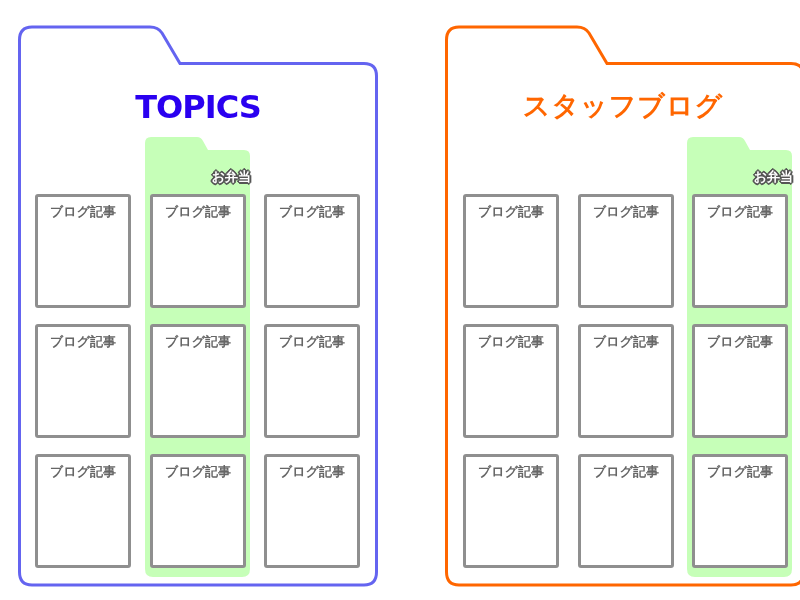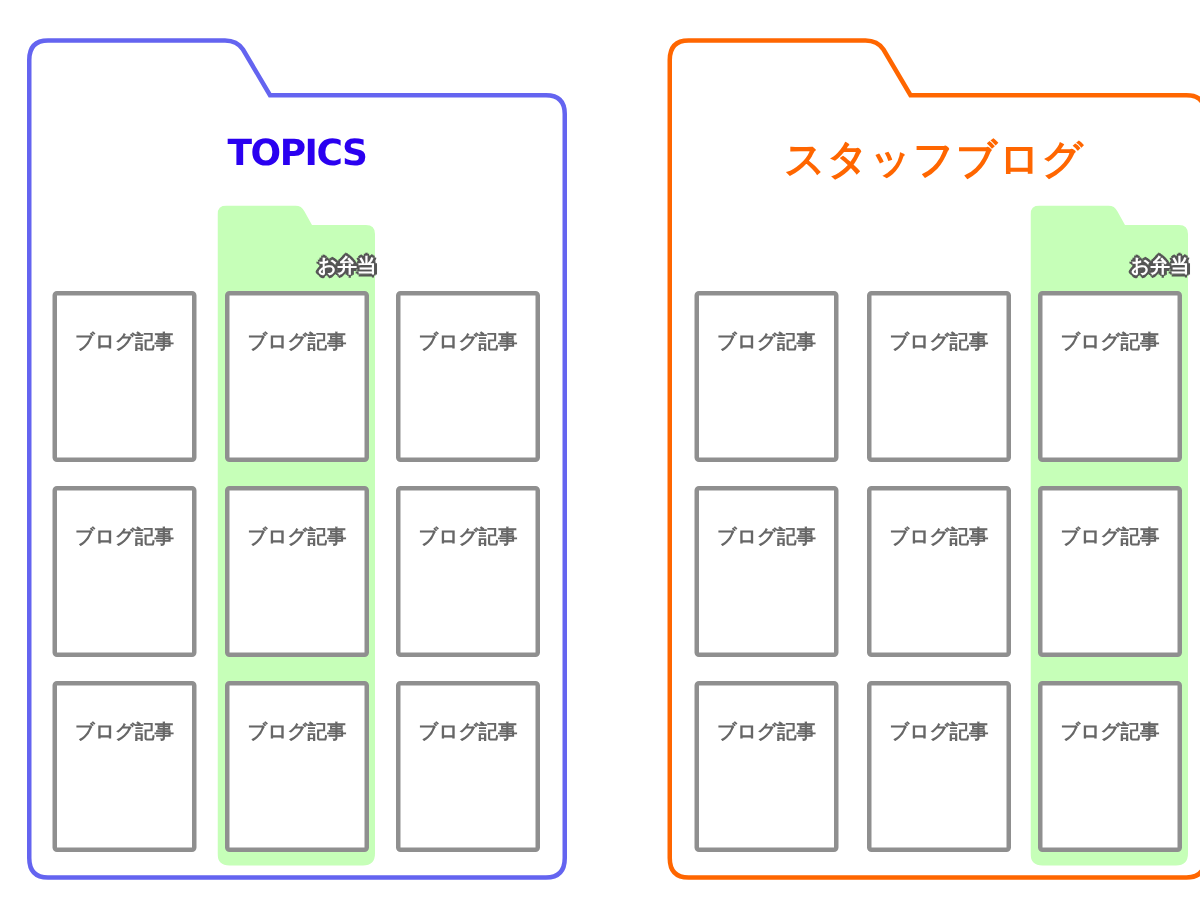--- a/index.html
+++ b/index.html
@@ -5,30 +5,30 @@
   html,body{margin:0;padding:0;background:#ffffff;}
   body{width:800px;height:600px;position:relative;overflow:hidden;font-family:"DejaVu Sans",sans-serif;}
   .folder{position:absolute;}
   .folder svg{position:absolute;left:0;top:0;}
   .folder-title{position:absolute;left:0;right:0;text-align:center;font-weight:bold;font-family:"DejaVu Sans",sans-serif;}
   .panel{position:absolute;}
   .panel svg{position:absolute;left:0;top:0;}
   .panel-label{position:absolute;left:0;right:0;text-align:right;font-size:13px;font-weight:bold;color:#ffffff;
     text-shadow:-2px 0 0 #555,2px 0 0 #555,0 -2px 0 #555,0 2px 0 #555,-1px -1px 0 #555,1px 1px 0 #555,-1px 1px 0 #555,1px -1px 0 #555;}
   .card{position:absolute;width:90px;height:108px;border:3px solid #8f8f8f;border-radius:3px;background:#ffffff;box-sizing:content-box;}
-  .card-label{display:block;text-align:center;font-size:13px;font-weight:bold;color:#666666;margin-top:22px;letter-spacing:0px;}
+  .card-label{display:block;text-align:center;font-size:13px;font-weight:bold;color:#666666;margin-top:6px;letter-spacing:0px;}
 </style>
 </head>
 <body>
 
 <div class="folder" style="left:0;top:0;width:400px;height:600px;">
   <svg width="400" height="600">
     <path d="M19.5 40 Q19.5 27 32 27 L150 27 Q158 27 162 33 L180 63.5 L364 63.5 Q376.5 63.5 376.5 76 L376.5 572 Q376.5 585 364 585 L32 585 Q19.5 585 19.5 572 Z" fill="#ffffff" stroke="#6464f0" stroke-width="3"></path>
   </svg>
-  <div class="folder-title" style="top:88px;left:20px;right:24px;font-size:24px;color:#2a00f0;letter-spacing:-1px;">TOPICS</div>
+  <div class="folder-title" style="top:88px;left:20px;right:24px;font-size:32px;color:#2a00f0;letter-spacing:-1px;">TOPICS</div>
 
   <div class="panel" style="left:145px;top:137px;width:106px;height:441px;">
     <svg width="106" height="441">
       <path d="M0 6 Q0 0 6 0 L52 0 Q56 0 58 4 L63 13 L99 13 Q105 13 105 19 L105 432 Q105 440 97 440 L8 440 Q0 440 0 432 Z" fill="#c6ffb8"></path>
     </svg>
     <div class="panel-label" style="top:31px;">お弁当</div>
   </div>
 
   <div class="card" style="left:35px;top:194px;">
       <span class="card-label">ブログ記事</span>

